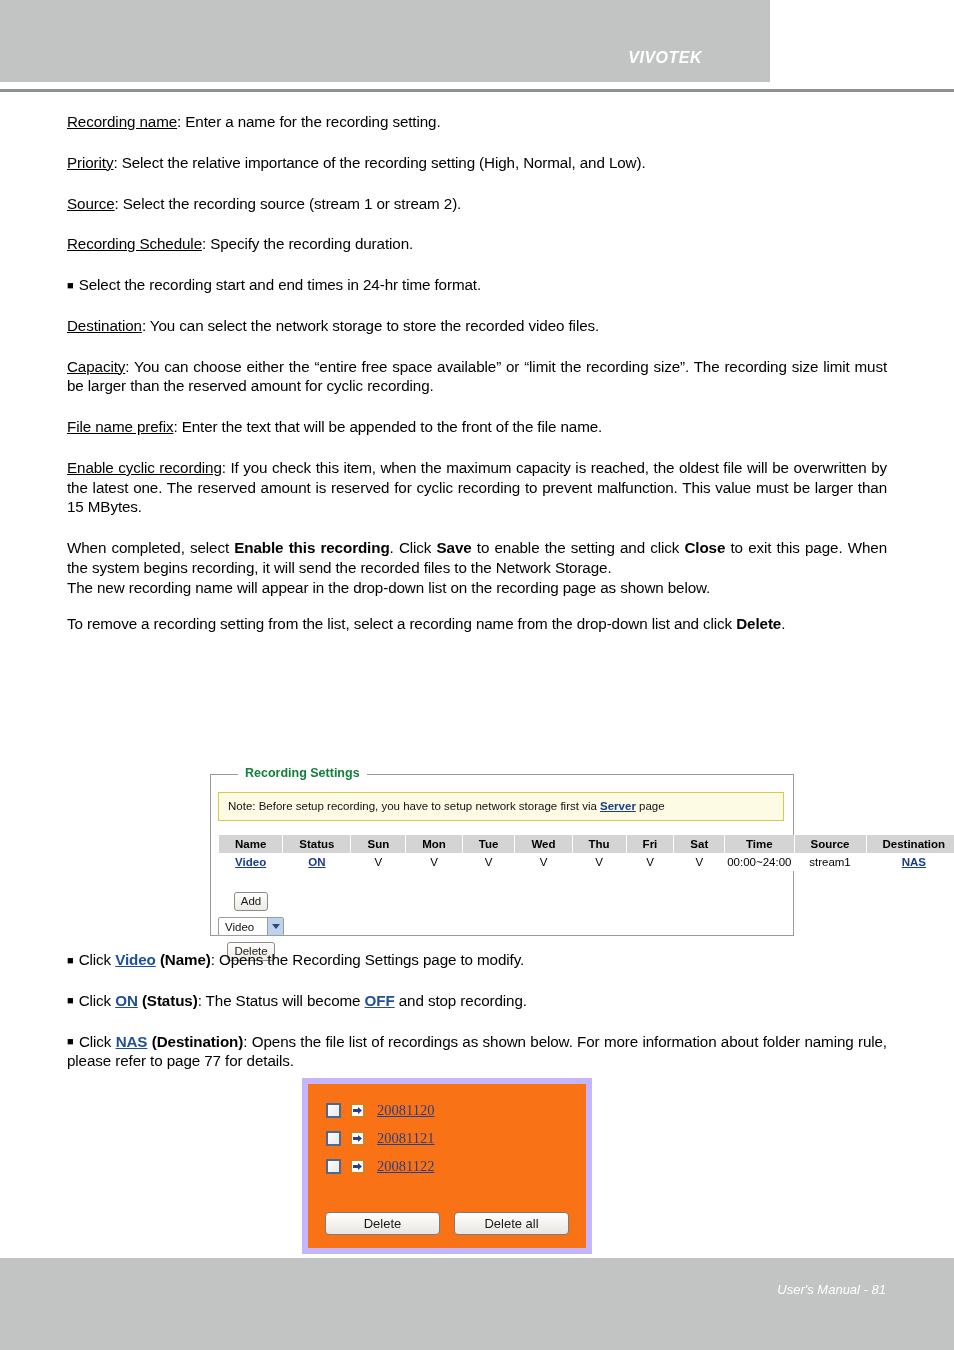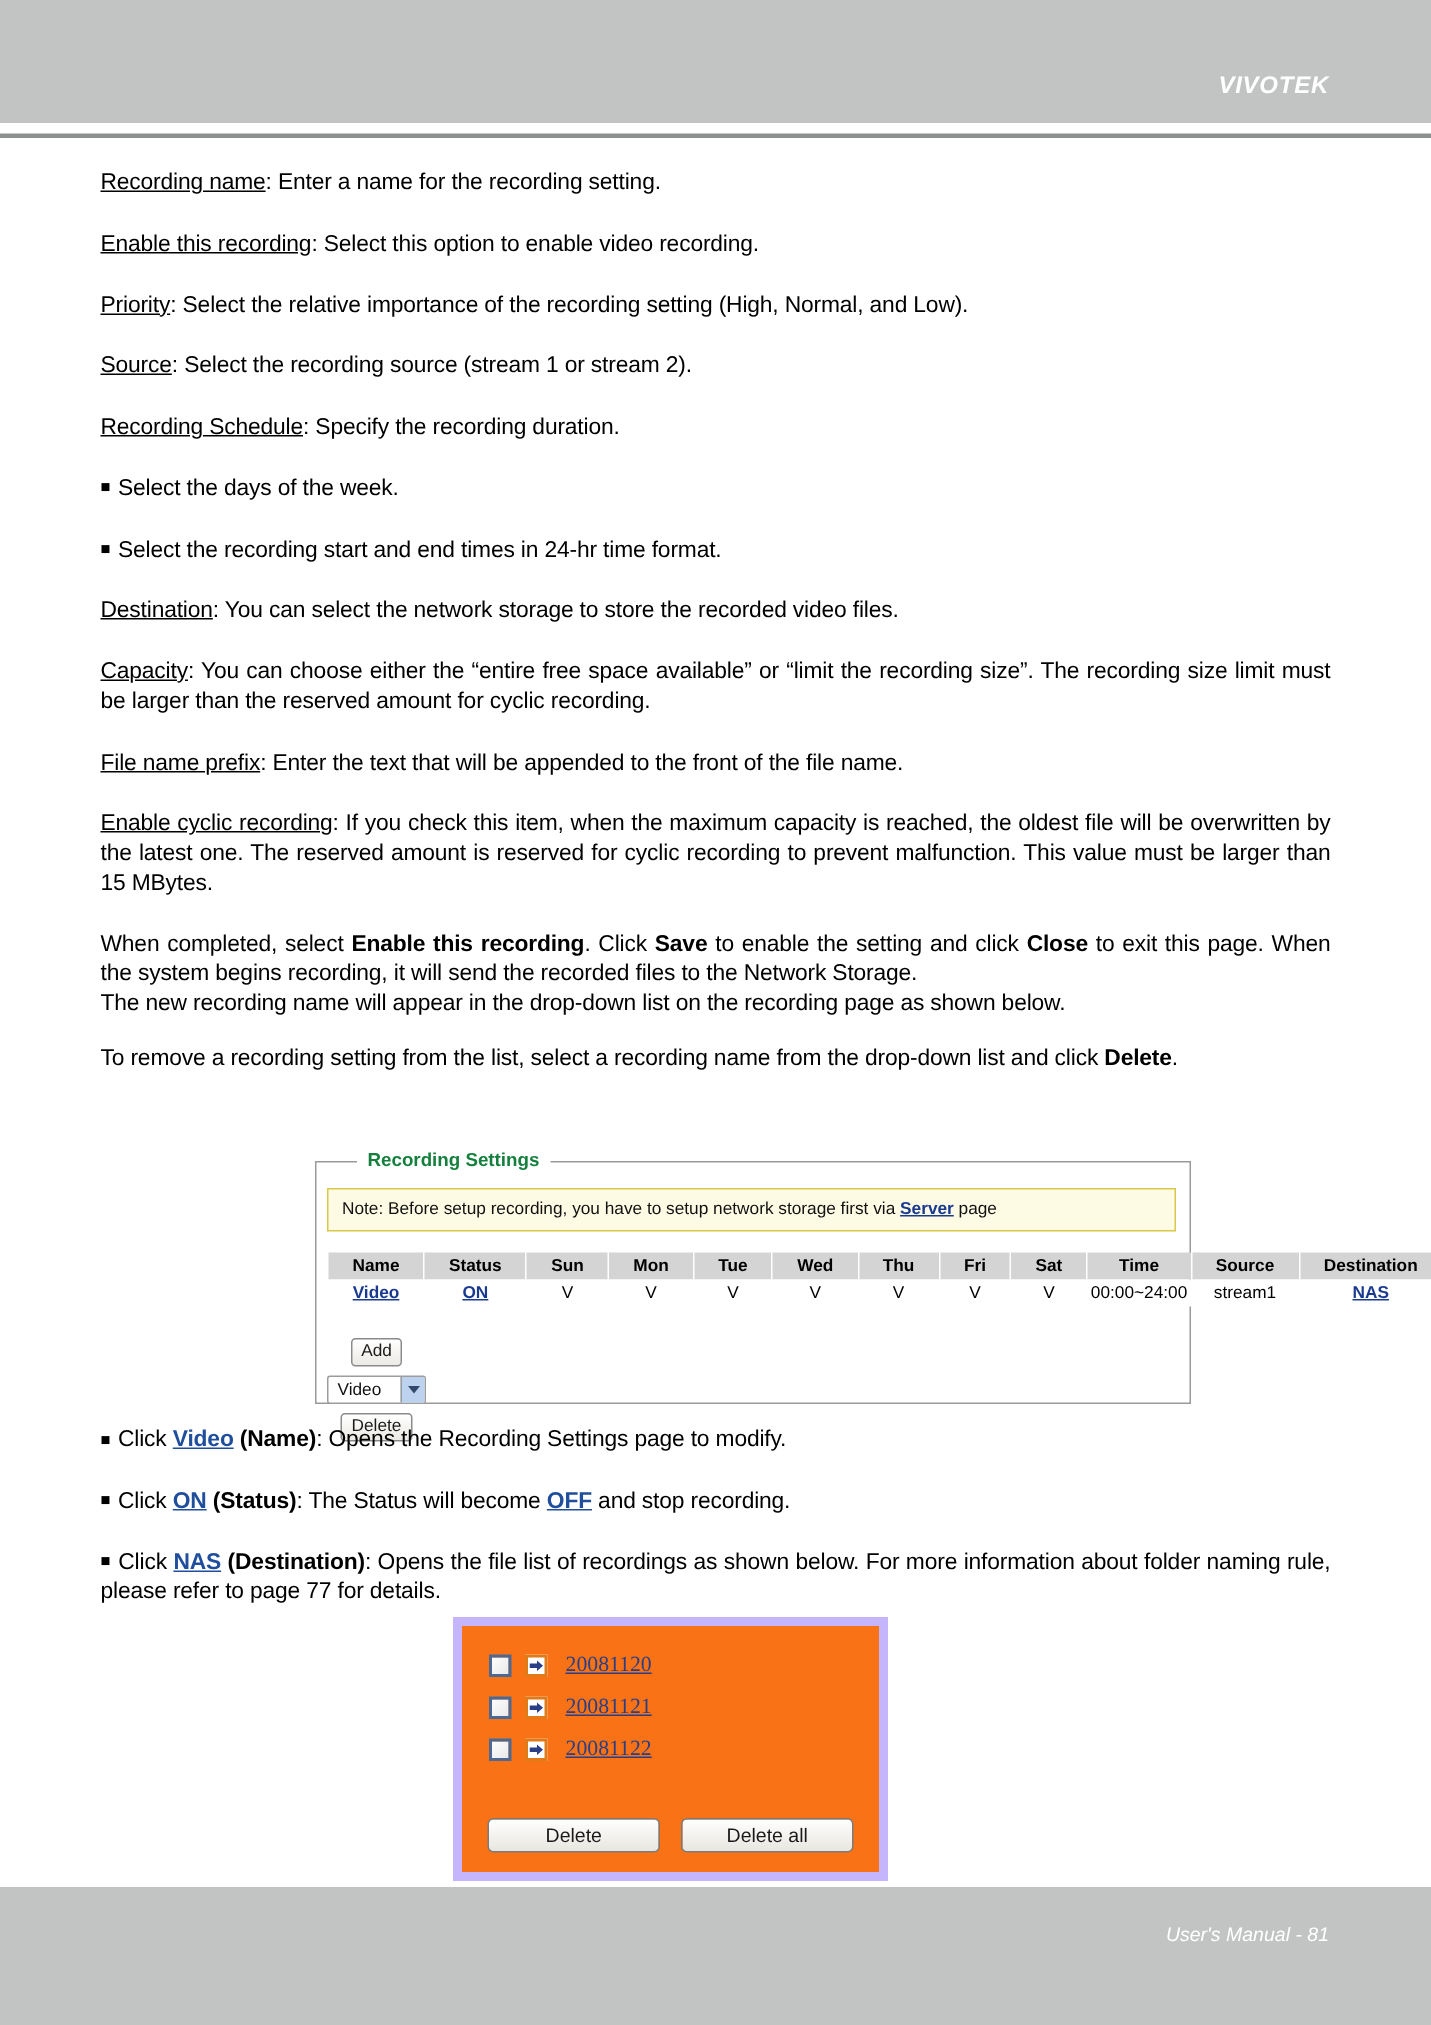--- a/index.html
+++ b/index.html
@@ -11,21 +11,21 @@
     font-family: "Liberation Sans", sans-serif;
     color: #000000;
     position: relative;
     overflow: hidden;
   }
 
   
   .page-header {
     position: absolute;
     top: 0; left: 0;
-    width: 954px;
+    width: 770px;
     height: 82px;
     background: #c2c4c4;
   }
   .brand {
     position: absolute;
     right: 68px;
     top: 50px;
     font-size: 16px;
     font-style: italic;
     font-weight: bold;
@@ -286,39 +286,33 @@
   <div class="brand">VIVOTEK</div>
 </div>
 <div class="header-rule"></div>
 
 <div class="content">
 
   <p class="para">
     <span class="term">Recording name</span><span>: Enter a name for the recording setting.</span>
   </p>
 
-  <p class="para">
-    <span class="term">Enable this recording</span><span>: Select this option to enable video recording.</span>
-  </p>
 
   <p class="para">
     <span class="term">Priority</span><span>: Select the relative importance of the recording setting (High, Normal, and Low).</span>
   </p>
 
   <p class="para">
     <span class="term">Source</span><span>: Select the recording source (stream 1 or stream 2).</span>
   </p>
 
   <p class="para">
     <span class="term">Recording Schedule</span><span>: Specify the recording duration.</span>
   </p>
 
-  <p class="para nojust">
-    <span class="bullet-mark">■</span><span>Select the days of the week.</span>
-  </p>
 
   <p class="para nojust">
     <span class="bullet-mark">■</span><span>Select the recording start and end times in 24-hr time format.</span>
   </p>
 
   <p class="para">
     <span class="term">Destination</span><span>: You can select the network storage to store the recorded video files.</span>
   </p>
 
   <p class="para">

